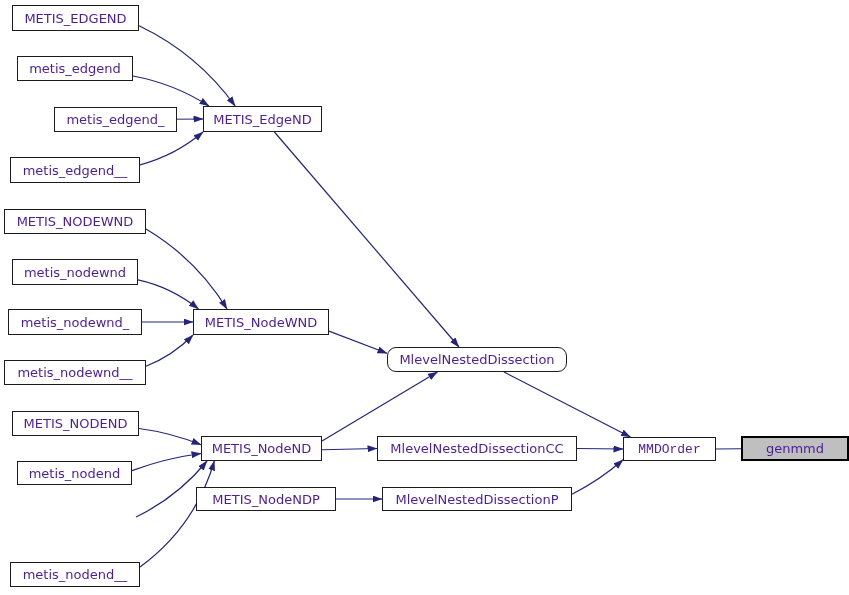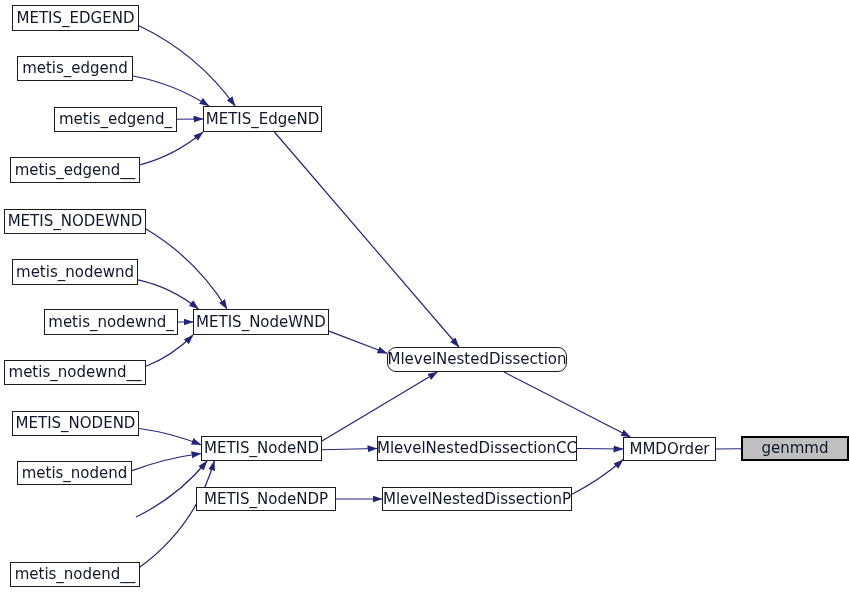--- a/index.html
+++ b/index.html
@@ -15,25 +15,25 @@
     position: absolute;
     left: 0; top: 0;
     width: 849px; height: 595px;
     pointer-events: none;
   }
   .node {
     position: absolute;
     box-sizing: border-box;
     border: 1.6px solid #1c1c1c;
     background: #ffffff;
-    color: #0f172a;
+    color: #4c1d95;
     display: flex;
     align-items: center;
     justify-content: center;
-    font-size: 15px;
+    font-size: 13px;
     line-height: 1;
     white-space: nowrap;
     cursor: pointer;
   }
   .node.target {
     background: #bfbfbf;
     border: 2px solid #000000;
     cursor: default;
   }
   .edge {
@@ -73,27 +73,27 @@
       <path d="M577,448.5 L623,449" class="edge" marker-end="url(#arrow)"></path>
       <path d="M572,494.2 Q599.7367745473924,480.31614831154116 623,459.8" class="edge" marker-end="url(#arrow)"></path>
       <path d="M716,449 L763,448.5" class="edge" marker-end="url(#arrow)"></path>
     </svg>
 <div class="node" style="left: 12px; top: 5px; width: 127px; height: 26px;">METIS_EDGEND</div>
     <div class="node" style="left: 17px; top: 56px; width: 116px; height: 25px;">metis_edgend</div>
     <div class="node" style="left: 14px; top: 107px; width: 123px; height: 25px; margin-left: 40px;">metis_edgend_</div>
     <div class="node" style="left: 10px; top: 157px; width: 130px; height: 26px;">metis_edgend__</div>
     <div class="node" style="left: 4px; top: 209px; width: 142px; height: 25px;">METIS_NODEWND</div>
     <div class="node" style="left: 12px; top: 259px; width: 126px; height: 26px;">metis_nodewnd</div>
-    <div class="node" style="left: 8px; top: 309px; width: 134px; height: 26px; margin-left: 36px;">metis_nodewnd_</div>
+    <div class="node" style="left: 8px; top: 309px; width: 134px; height: 26px;">metis_nodewnd_</div>
     <div class="node" style="left: 4px; top: 360px; width: 142px; height: 25px;">metis_nodewnd__</div>
     <div class="node" style="left: 12px; top: 411px; width: 127px; height: 25px;">METIS_NODEND</div>
     <div class="node" style="left: 17px; top: 461px; width: 115px; height: 24px;">metis_nodend</div>
     <div class="node" style="left: 10px; top: 562px; width: 130px; height: 25px;">metis_nodend__</div>
     <div class="node" style="left: 203px; top: 106px; width: 119px; height: 26px;">METIS_EdgeND</div>
     <div class="node" style="left: 193px; top: 309px; width: 136px; height: 26px;">METIS_NodeWND</div>
     <div class="node" style="left: 201px; top: 436px; width: 121px; height: 25px;">METIS_NodeND</div>
     <div class="node" style="left: 196px; top: 487px; width: 140px; height: 24px;">METIS_NodeNDP</div>
     <div class="node" style="left: 387px; top: 347px; width: 180px; height: 25px; border-radius: 9px;">MlevelNestedDissection</div>
     <div class="node" style="left: 377px; top: 436px; width: 200px; height: 25px;">MlevelNestedDissectionCC</div>
     <div class="node" style="left: 382px; top: 487px; width: 190px; height: 24px;">MlevelNestedDissectionP</div>
-    <div class="node" style="left: 623px; top: 437px; width: 93px; height: 24px;">MMDOrder</div>
+    <div class="node" style="left: 623px; top: 437px; width: 93px; height: 24px; font-family: Liberation Mono, monospace;">MMDOrder</div>
     <div class="node target" style="left: 741px; top: 436px; width: 108px; height: 25px;">genmmd</div>
   </div>
 
 </body></html>

